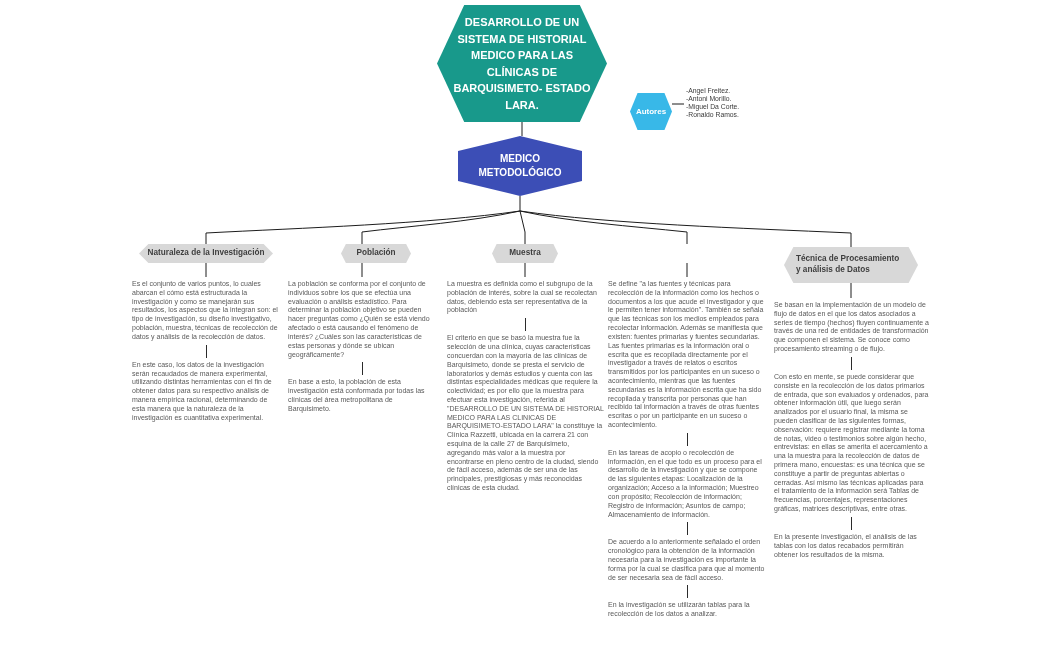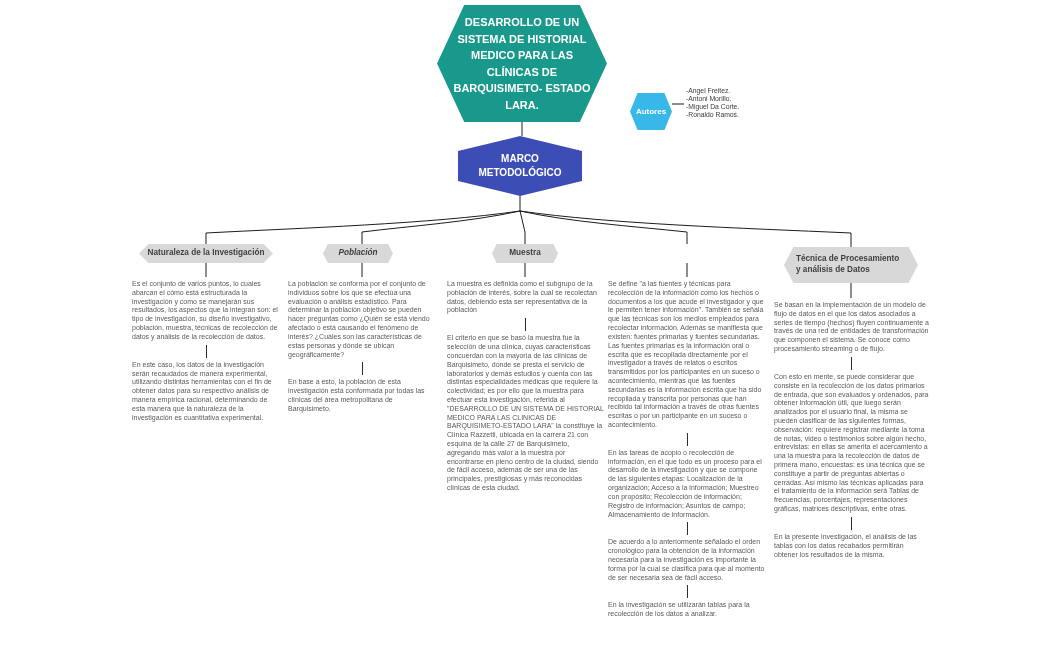--- a/index.html
+++ b/index.html
@@ -28,21 +28,21 @@
   .authors-list{
     position:absolute;left:686px;top:87px;z-index:2;font-size:6.8px;line-height:1.2;
     color:#3a3a3a;text-align:left;
   }
   .hex-node{
     background:#d8d8d8;color:#3e3e3e;font-weight:600;font-size:8.2px;line-height:1.3;
     clip-path:polygon(0 50%,7% 0,93% 0,100% 50%,93% 100%,7% 100%);
     white-space:nowrap;
   }
   #node1{left:139px;top:244px;width:134px;height:19px;}
-  #node2{left:323px;top:244px;width:70px;height:19px;font-style:italic;}
+  #node2{left:341px;top:244px;width:70px;height:19px;}
   #node3{left:492px;top:244px;width:66px;height:19px;}
   #node4{left:612px;top:244px;width:150px;height:19px;}
   #node5{left:784px;top:247px;width:134px;height:36px;white-space:normal;
     justify-content:flex-start;text-align:left;padding:0 12px;}
   .textcol{position:absolute;z-index:1;}
   .textcol p{margin:0;font-size:7px;line-height:1.26;color:#595959;}
   .vline{width:1px;height:13px;background:#2b2b2b;margin:3px auto;}
   #col1{left:132px;top:280px;width:149px;}
   #col2{left:288px;top:280px;width:148px;}
   #col3{left:447px;top:280px;width:157px;}
@@ -81,21 +81,21 @@
   </div>
 
   <div class="authors-list">
     <div>-Angel Freitez.</div>
     <div>-Antoni Morillo.</div>
     <div>-Miguel Da Corte.</div>
     <div>-Ronaldo Ramos.</div>
   </div>
 
   <div class="shape hex-root">
-    <span>MARCO METODOLÓGICO</span>
+    <span>MEDICO METODOLÓGICO</span>
   </div>
 
   <div class="shape hex-node" id="node1">
     <span>Naturaleza de la Investigación</span>
   </div>
   <div class="shape hex-node" id="node2">
     <span>Población</span>
   </div>
   <div class="shape hex-node" id="node3">
     <span>Muestra</span>

